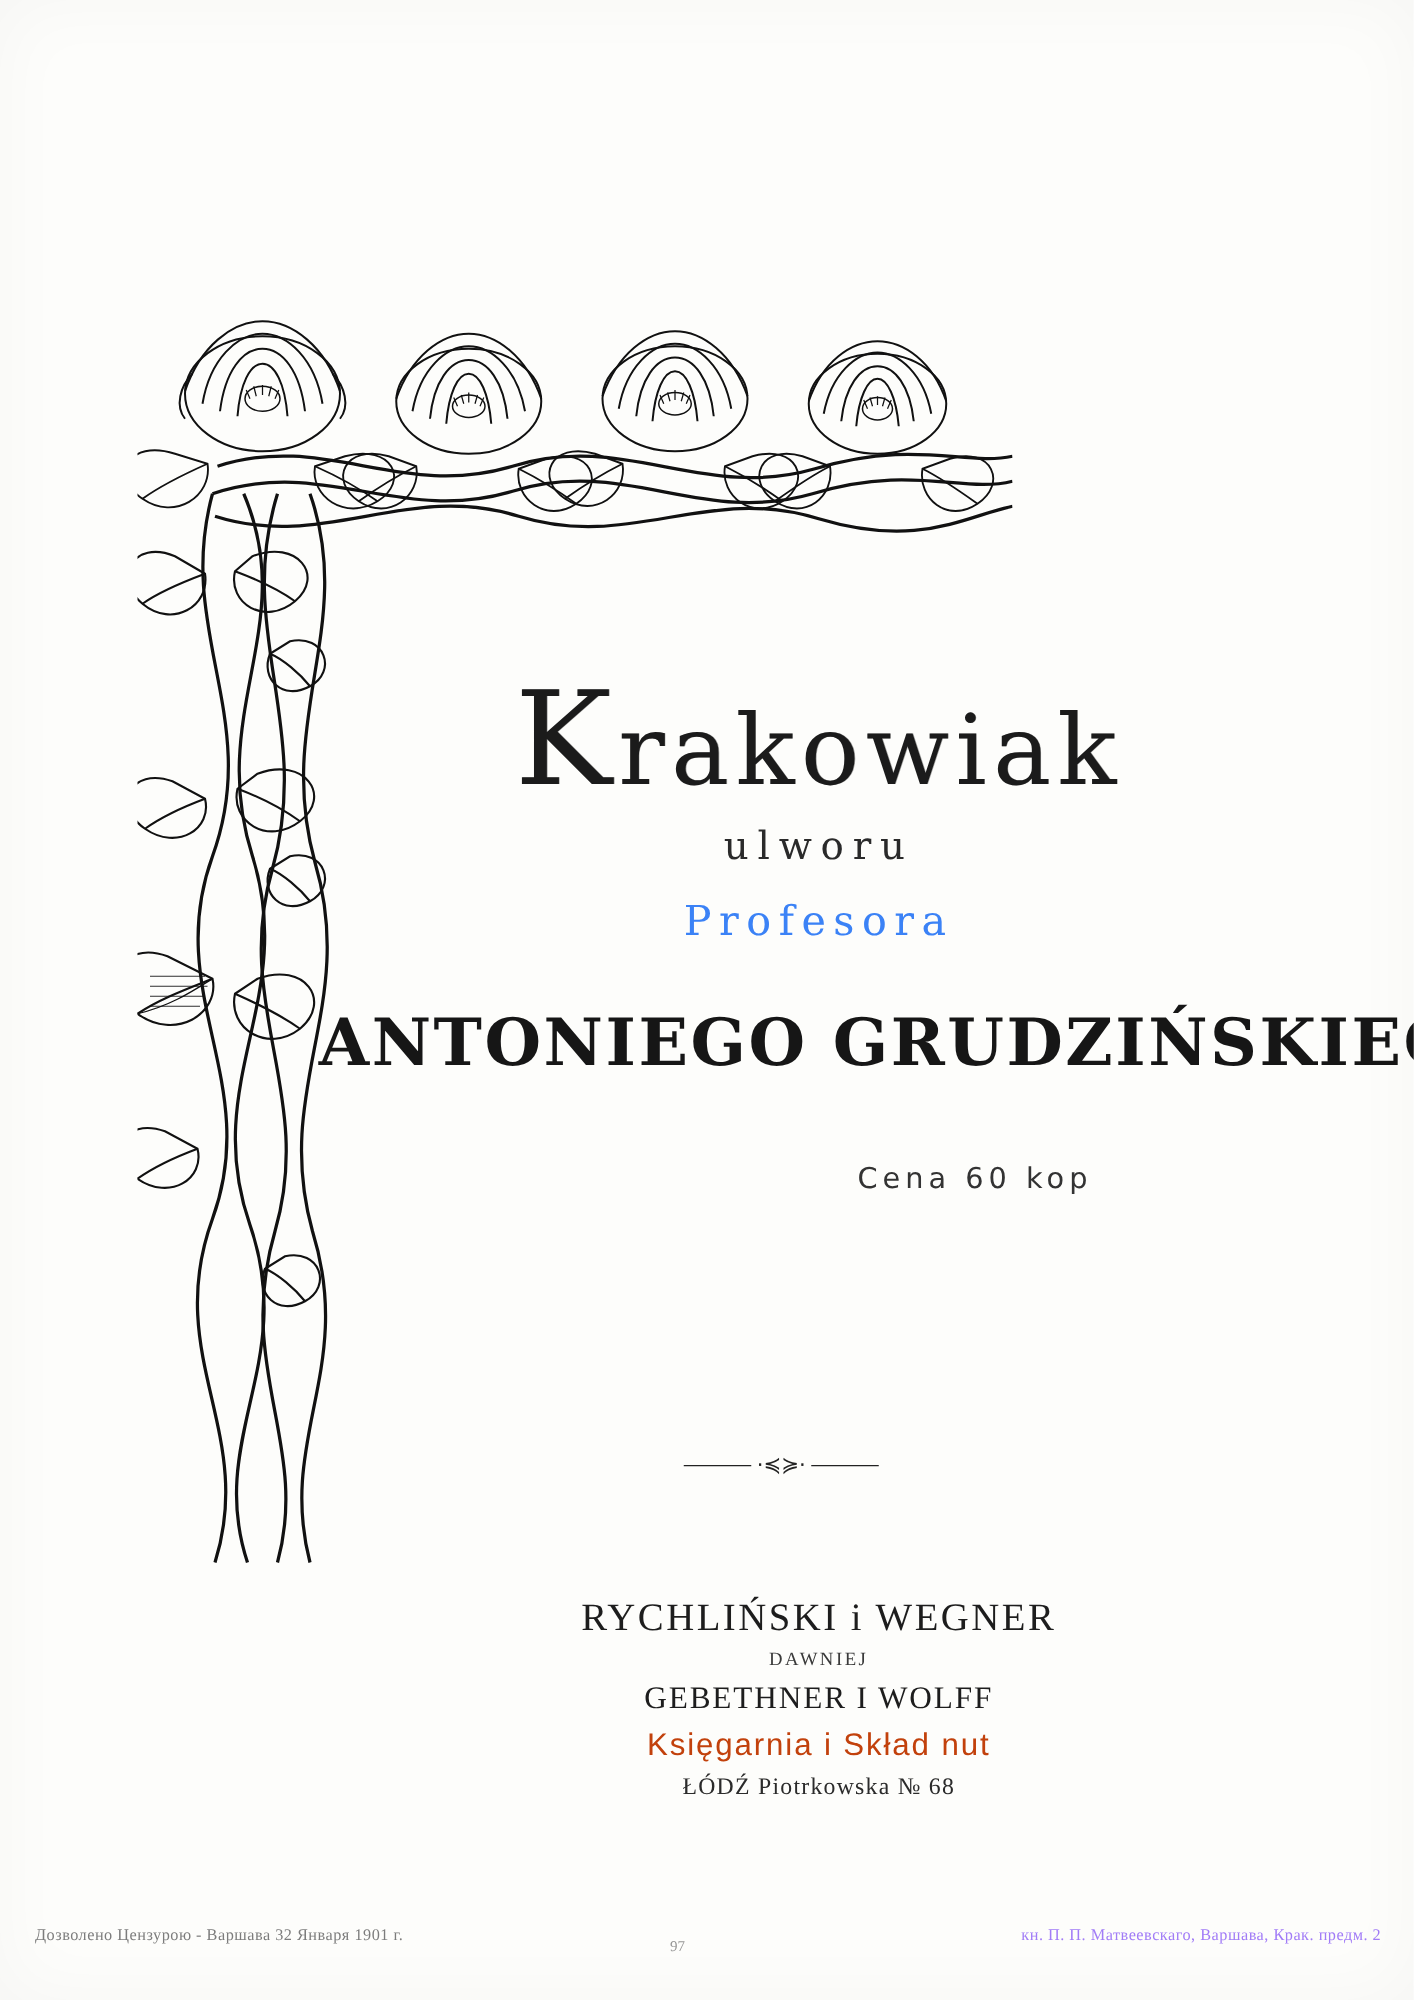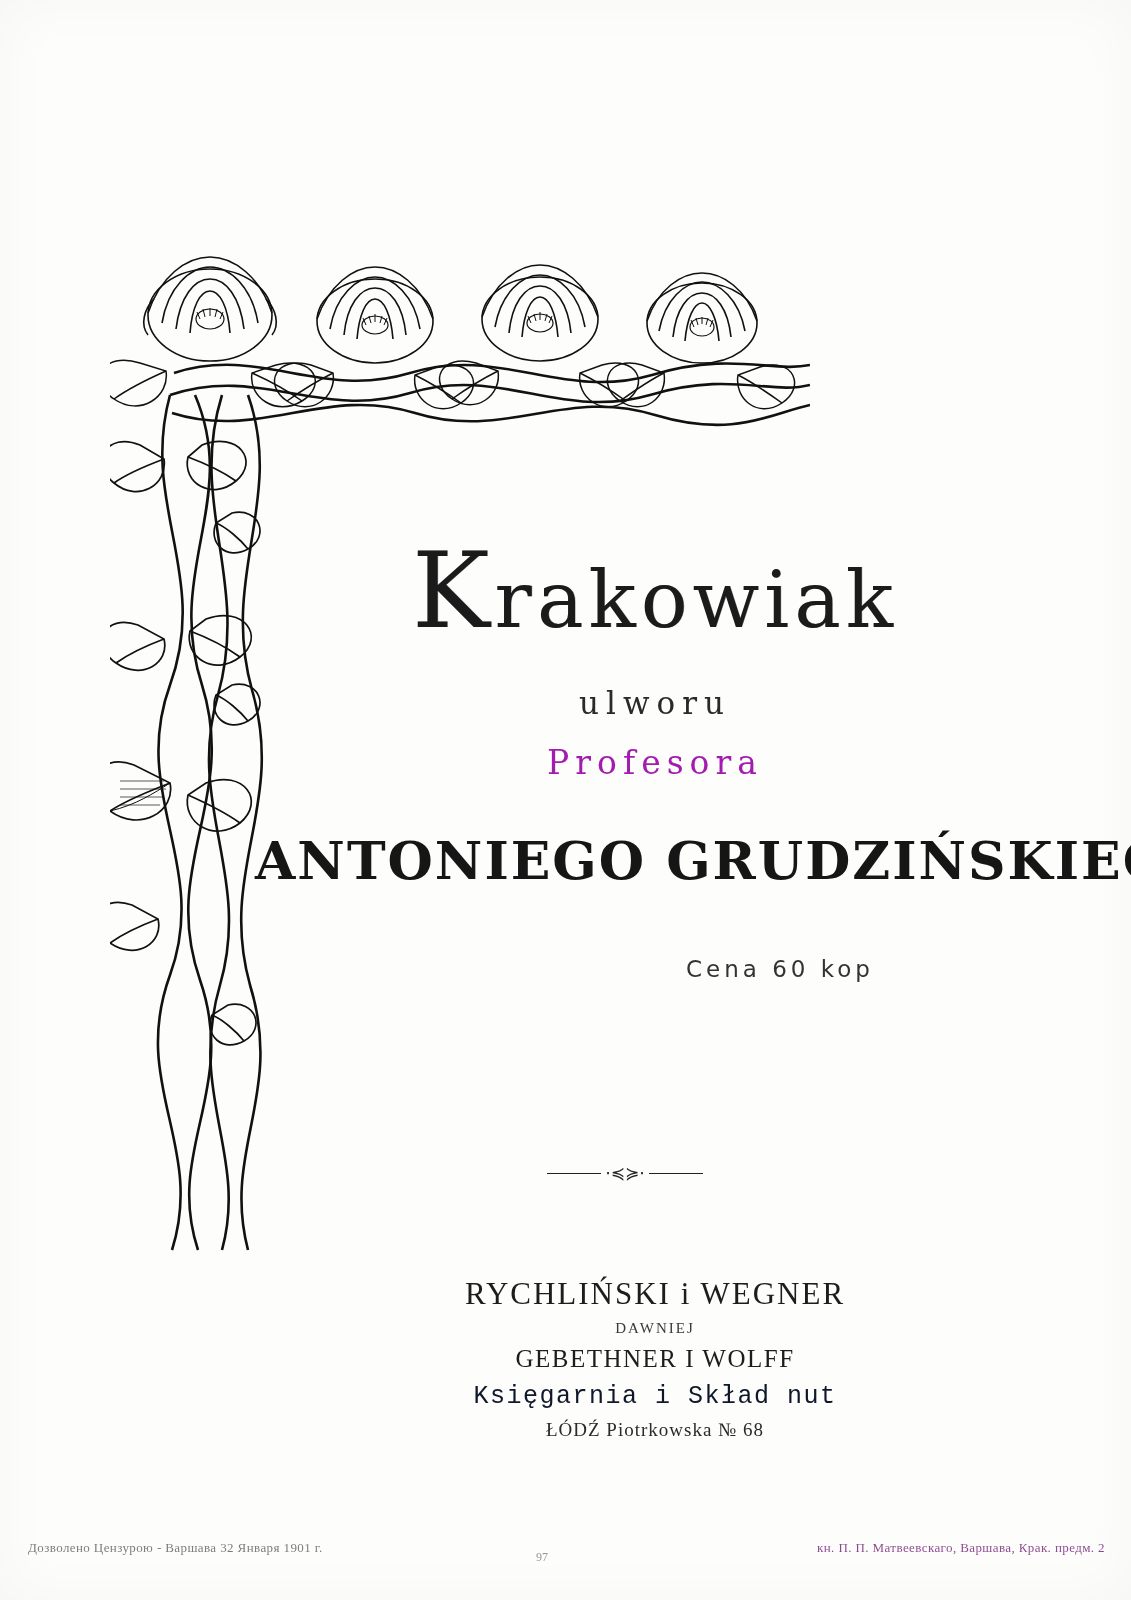--- a/index.html
+++ b/index.html
@@ -51,32 +51,32 @@
     margin: 0;
     color: #1b1b1b;
     text-shadow: 0.5px 0 0 rgba(0,0,0,0.35);
   }
   .main-title .cap {
     font-size: 104px;
     line-height: 0.9;
   }
 
   .sub-line-1 {
-    margin-top: 46px;
+    margin-top: 19px;
     font-family: "DejaVu Serif", serif;
     font-size: 31px;
     letter-spacing: 7px;
     color: #2a2a2a;
   }
   .sub-line-2 {
     margin-top: 22px;
     font-family: "DejaVu Serif", serif;
     font-size: 33px;
     letter-spacing: 6px;
-    color: #a21caf;
+    color: #3b82f6;
   }
 
   .composer {
     margin-top: 48px;
     font-family: "DejaVu Serif", serif;
     font-size: 52px;
     font-weight: 700;
     letter-spacing: 2px;
     color: #161616;
     white-space: nowrap;
@@ -140,24 +140,24 @@
     color: #3a3a3a;
   }
   .pub-old-name {
     margin-top: 8px;
     font-family: "Liberation Serif", serif;
     font-size: 25px;
     letter-spacing: 1.5px;
   }
   .pub-shop {
     margin-top: 9px;
-    font-family: Liberation Mono, monospace;
+    font-family: Liberation Sans, sans-serif;
     font-size: 25px;
     letter-spacing: 1.5px;
-    color: #0f172a;
+    color: #c2410c;
   }
   .pub-address {
     margin-top: 8px;
     font-family: "Liberation Serif", serif;
     font-size: 19px;
     letter-spacing: 1px;
     color: #2b2b2b;
   }
 
   
@@ -179,21 +179,21 @@
     font-size: 12px;
     color: #6b6b6b;
     opacity: 0.7;
   }
   .footer-right {
     position: absolute;
     right: 26px;
     top: 1540px;
     font-family: "Liberation Serif", serif;
     font-size: 13px;
-    color: #701a75;
+    color: #8b5cf6;
     letter-spacing: 0.4px;
     opacity: 0.8;
   }
 
   
   .edge-shade {
     position: absolute;
     inset: 0;
     box-shadow: inset 0 0 60px rgba(0,0,0,0.03);
     pointer-events: none;

